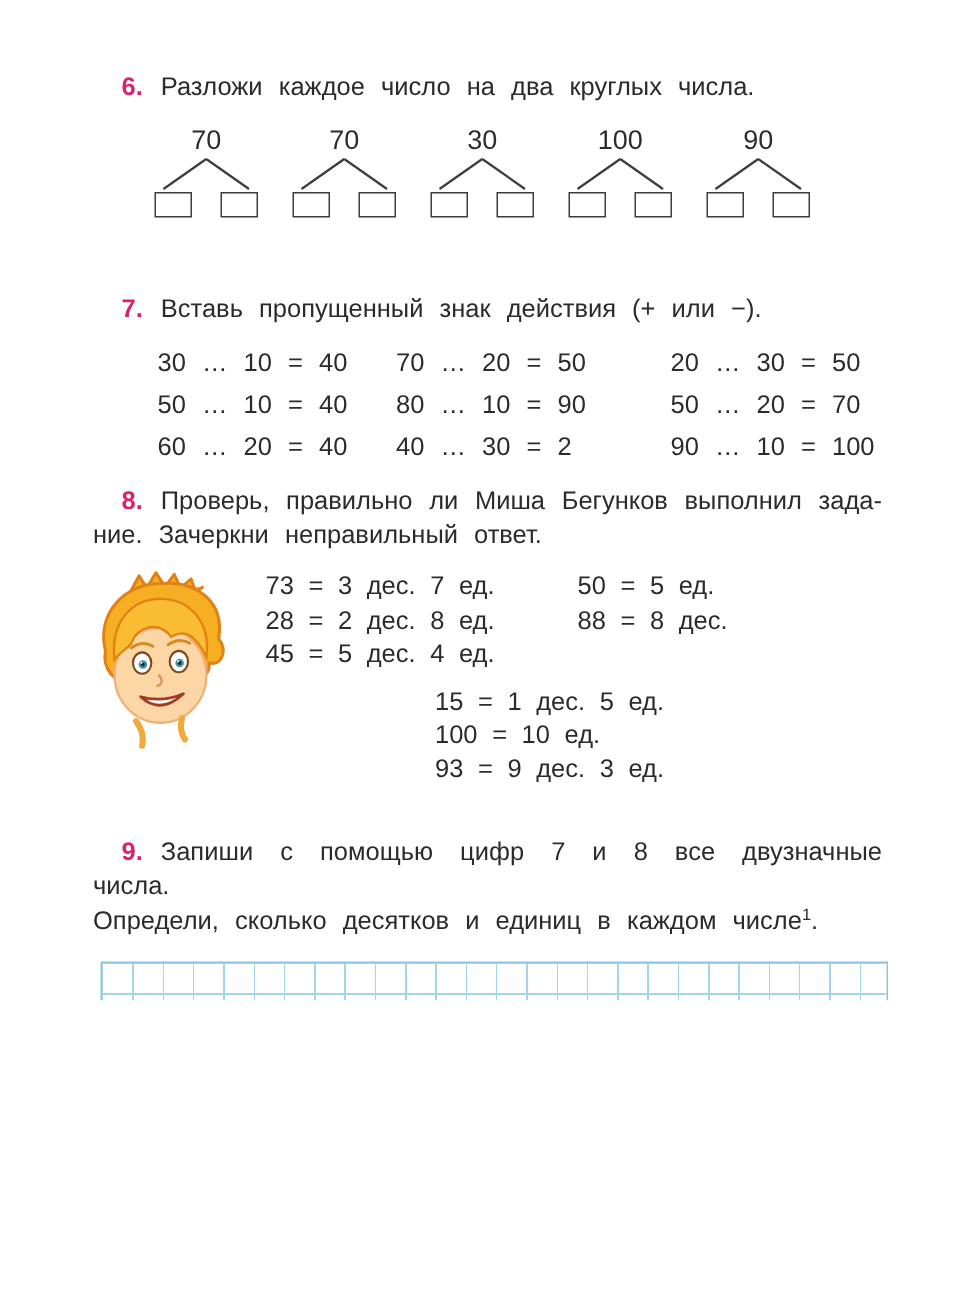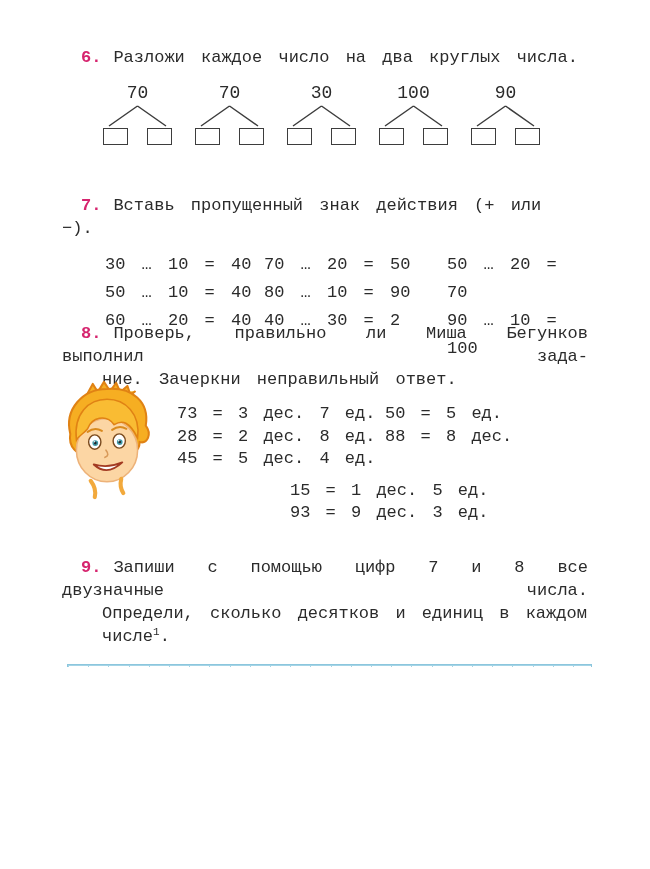--- a/index.html
+++ b/index.html
@@ -1,23 +1,23 @@
 <!DOCTYPE html>
 <html><head>
 <meta charset="utf-8">
 <style>
   html,body { margin:0; padding:0; background:#fff; }
   .page {
     position:relative; width:650px; height:667px; background:#ffffff;
-    font-family:Liberation Mono, monospace; color:#2b2b2b;
+    font-family:Liberation Sans, sans-serif; color:#2b2b2b;
     overflow:hidden;
   }
   .sect { position:absolute; left:62px; width:526px; }
   .head { font-size:17px; line-height:23px; word-spacing:6px; text-indent:19px; }
-  .head2 { font-size:17px; line-height:23px; word-spacing:6px;margin-left:40px; }
+  .head2 { font-size:17px; line-height:23px; word-spacing:6px; }
   .ex-num { color:#d6246e; font-weight:bold; margin-right:12px; }
   .jl { text-align:justify; text-align-last:justify; }
   sup.fnref { font-size:11px; line-height:0; vertical-align:6px; }
 
   
   .diagram { display:flex; gap:23px; margin-left:41px; margin-top:14px; }
   .unit { width:69px; display:flex; flex-direction:column; align-items:center; }
   .unit .n { font-size:18px; line-height:20px; height:20px;text-align:center; }
   .unit svg { display:block; margin-top:2px; }
   .boxes { display:flex; justify-content:space-between; width:69px; margin-top:1px; }
@@ -127,20 +127,21 @@
         <div>30 … 10 = 40</div>
         <div>50 … 10 = 40</div>
         <div>60 … 20 = 40</div>
       </div>
       <div class="eq-c2">
         <div>70 … 20 = 50</div>
         <div>80 … 10 = 90</div>
         <div>40 … 30 = 2</div>
       </div>
       <div class="eq-c3">
+        <div>20 … 30 = 50</div>
         <div>50 … 20 = 70</div>
         <div>90 … 10 = 100</div>
       </div>
     </div>
   </div>
 
   <div class="sect" style="top:322px;">
     <div class="head jl">
       <span class="ex-num">8.</span><span>Проверь, правильно ли Миша Бегунков выполнил зада-</span>
     </div>
@@ -172,20 +173,21 @@
         <div>28 = 2 дес. 8 ед.</div>
         <div>45 = 5 дес. 4 ед.</div>
       </div>
       <div class="ex8-c2">
         <div>50 = 5 ед.</div>
         <div>88 = 8 дес.</div>
       </div>
     </div>
     <div class="ex8-center">
       <div>15 = 1 дес. 5 ед.</div>
+      <div>100 = 10 ед.</div>
       <div>93 = 9 дес. 3 ед.</div>
     </div>
   </div>
 
   <div class="sect" style="top:556px;">
     <div class="head jl">
       <span class="ex-num">9.</span><span>Запиши с помощью цифр 7 и 8 все двузначные числа.</span>
     </div>
     <div class="head2">
       <span>Определи, сколько десятков и единиц в каждом числе</span><sup class="fnref">1</sup><span>.</span>

